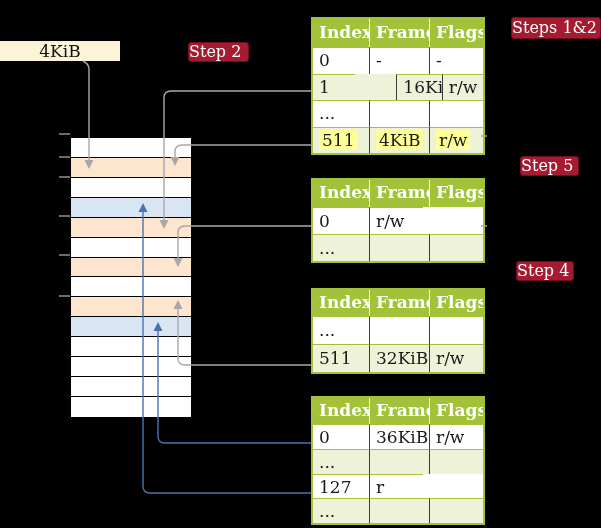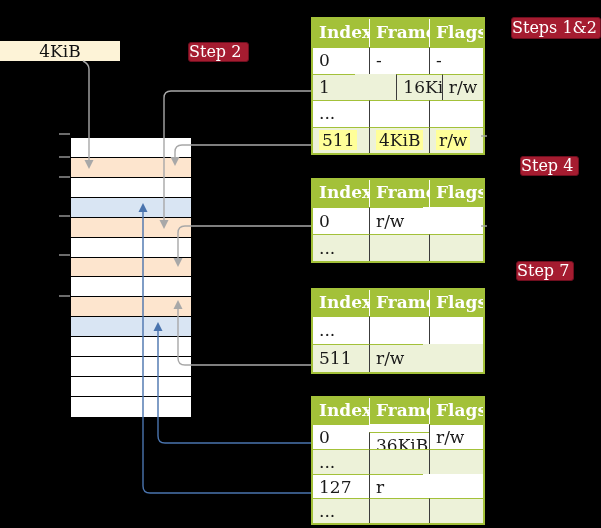--- a/index.html
+++ b/index.html
@@ -84,22 +84,22 @@
 
   #overlay{position:absolute;left:0;top:0;z-index:4;pointer-events:none;}
 </style>
 </head>
 <body>
 
 <div id="canvas">
   <div id="frame-box">4KiB</div>
   <div class="steplabel" id="lbl-step0">Step 2</div>
   <div class="steplabel" id="lbl-steps12">Steps 1&amp;2</div>
-  <div class="steplabel" id="lbl-step3">Step 4</div>
-  <div class="steplabel" id="lbl-step4">Step 7</div>
+  <div class="steplabel" id="lbl-step3">Step 5</div>
+  <div class="steplabel" id="lbl-step4">Step 4</div>
 
   <div id="memory-strip" style="left: 70px; top: 137px; width: 120px;">
       <div class="mem-row mem-white" style="height: 19.93px;"></div>
       <div class="mem-row mem-orange" style="height: 19.93px;"></div>
       <div class="mem-row mem-white" style="height: 19.93px;"></div>
       <div class="mem-row mem-blue" style="height: 19.93px;"></div>
       <div class="mem-row mem-orange" style="height: 19.93px;"></div>
       <div class="mem-row mem-white" style="height: 19.93px;"></div>
       <div class="mem-row mem-orange" style="height: 19.93px;"></div>
       <div class="mem-row mem-white" style="height: 19.93px;"></div>
@@ -160,32 +160,33 @@
           <div class="pt-cell" style="width: 60px; line-height: 24px;">Frame</div>
           <div class="pt-cell" style="width: 54px; line-height: 24px;">Flags</div>
         </div>
         <div class="pt-row pt-body shade-white" style="height: 28px;">
           <div class="pt-cell" style="width: 56px; line-height: 27px;">...</div>
           <div class="pt-cell" style="width: 60px; line-height: 27px;"></div>
           <div class="pt-cell" style="width: 54px; line-height: 27px;"></div>
         </div>
         <div class="pt-row pt-body shade-green" style="height: 28px;">
           <div class="pt-cell" style="width: 56px; line-height: 27px;">511</div>
+          <div class="pt-cell" style="width: 60px; line-height: 27px;">32KiB</div>
           <div class="pt-cell" style="width: 54px; line-height: 27px;">r/w</div>
         </div>
       </div>
       <div class="pt-table" style="left: 311px; top: 396px; width: 174px;">
         <div class="pt-row pt-header" style="height: 26px;">
           <div class="pt-cell" style="width: 56px; line-height: 24px;">Index</div>
           <div class="pt-cell" style="width: 60px; line-height: 24px;">Frame</div>
           <div class="pt-cell" style="width: 54px; line-height: 24px;">Flags</div>
         </div>
         <div class="pt-row pt-body shade-white" style="height: 25px;">
           <div class="pt-cell" style="width: 56px; line-height: 24px;">0</div>
-          <div class="pt-cell" style="width: 60px; line-height: 24px; margin-top: 8px;">36KiB</div>
+          <div class="pt-cell" style="width: 60px; line-height: 24px;">36KiB</div>
           <div class="pt-cell" style="width: 54px; line-height: 24px;">r/w</div>
         </div>
         <div class="pt-row pt-body shade-green" style="height: 25px;">
           <div class="pt-cell" style="width: 56px; line-height: 24px;">...</div>
           <div class="pt-cell" style="width: 60px; line-height: 24px;"></div>
           <div class="pt-cell" style="width: 54px; line-height: 24px;"></div>
         </div>
         <div class="pt-row pt-body shade-white" style="height: 24px;">
           <div class="pt-cell" style="width: 56px; line-height: 24px;">127</div>
           <div class="pt-cell" style="width: 54px; line-height: 24px;">r</div>

